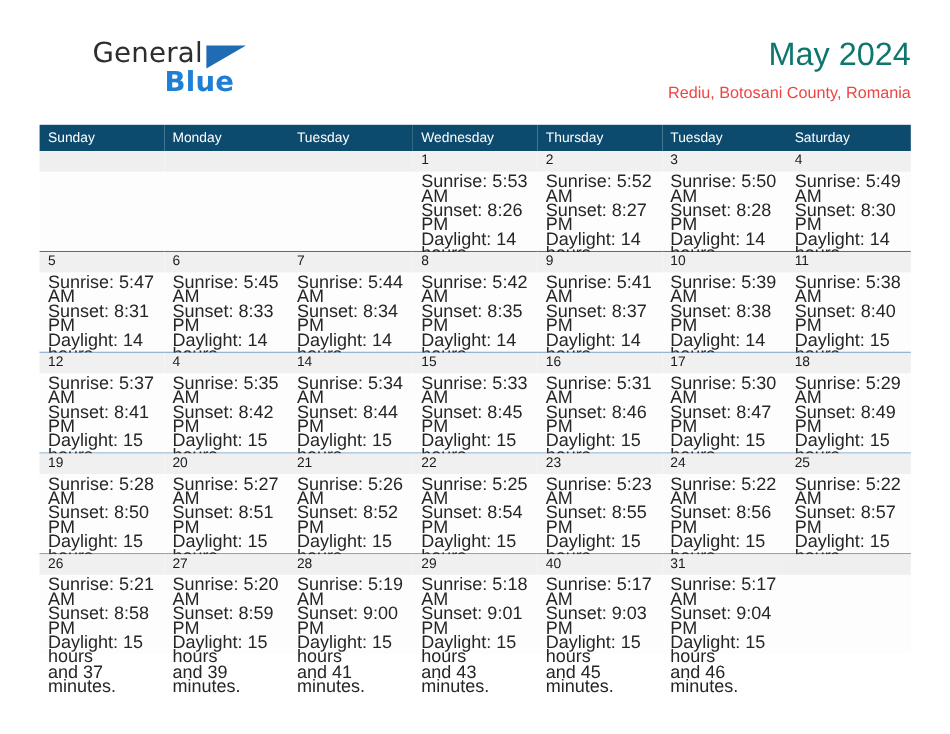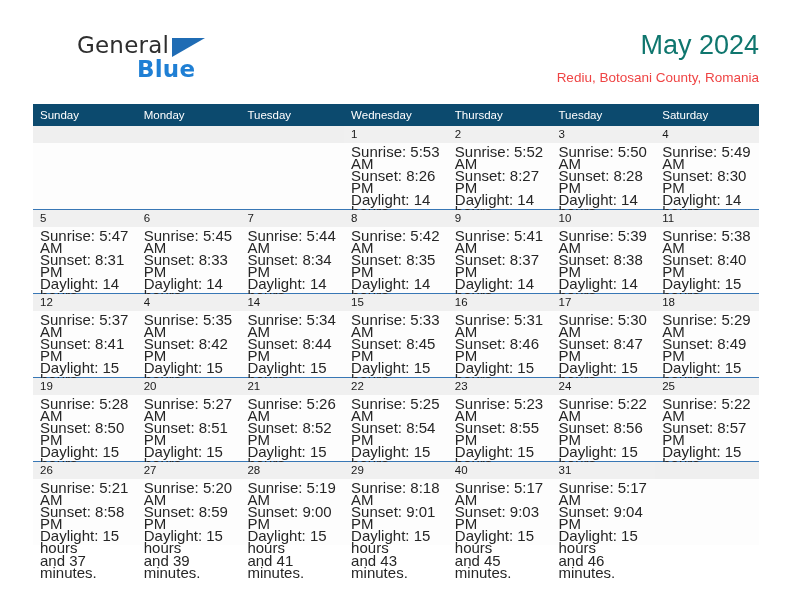--- a/index.html
+++ b/index.html
@@ -453,21 +453,21 @@
               <div class="daynum-band">28</div>
               <div class="dayinfo">Sunrise: 5:19 AM
 Sunset: 9:00 PM
 Daylight: 15 hours
 and 41 minutes.</div>
             </div>
           </td>
           <td>
             <div class="daycell">
               <div class="daynum-band">29</div>
-              <div class="dayinfo">Sunrise: 8:18 AM
+              <div class="dayinfo">Sunrise: 5:18 AM
 Sunset: 9:01 PM
 Daylight: 15 hours
 and 43 minutes.</div>
             </div>
           </td>
           <td>
             <div class="daycell">
               <div class="daynum-band">40</div>
               <div class="dayinfo">Sunrise: 5:17 AM
 Sunset: 9:03 PM

